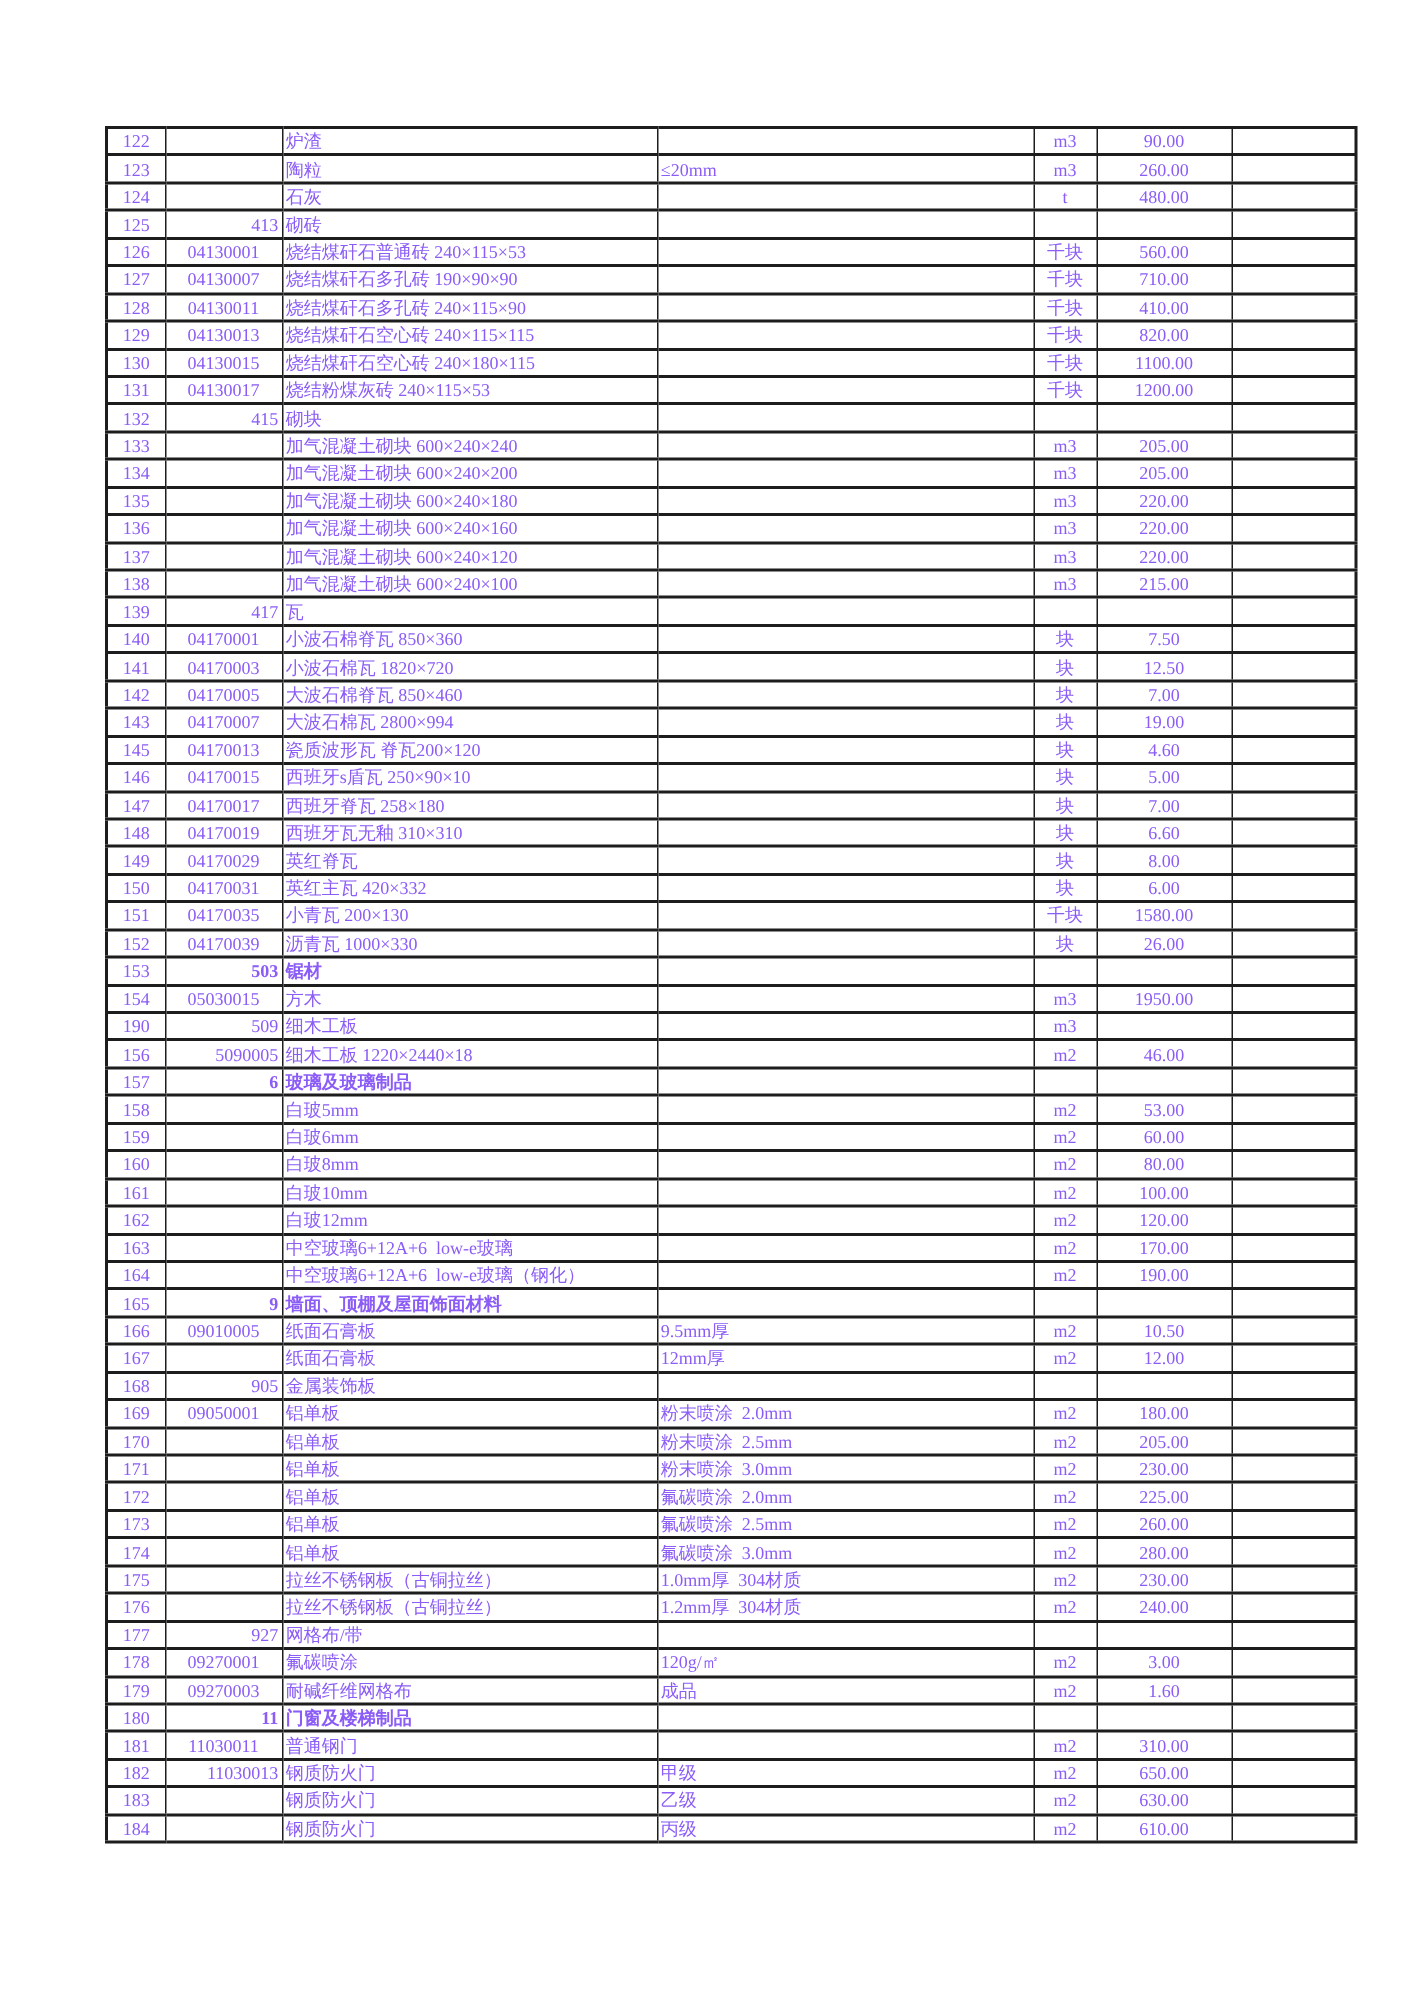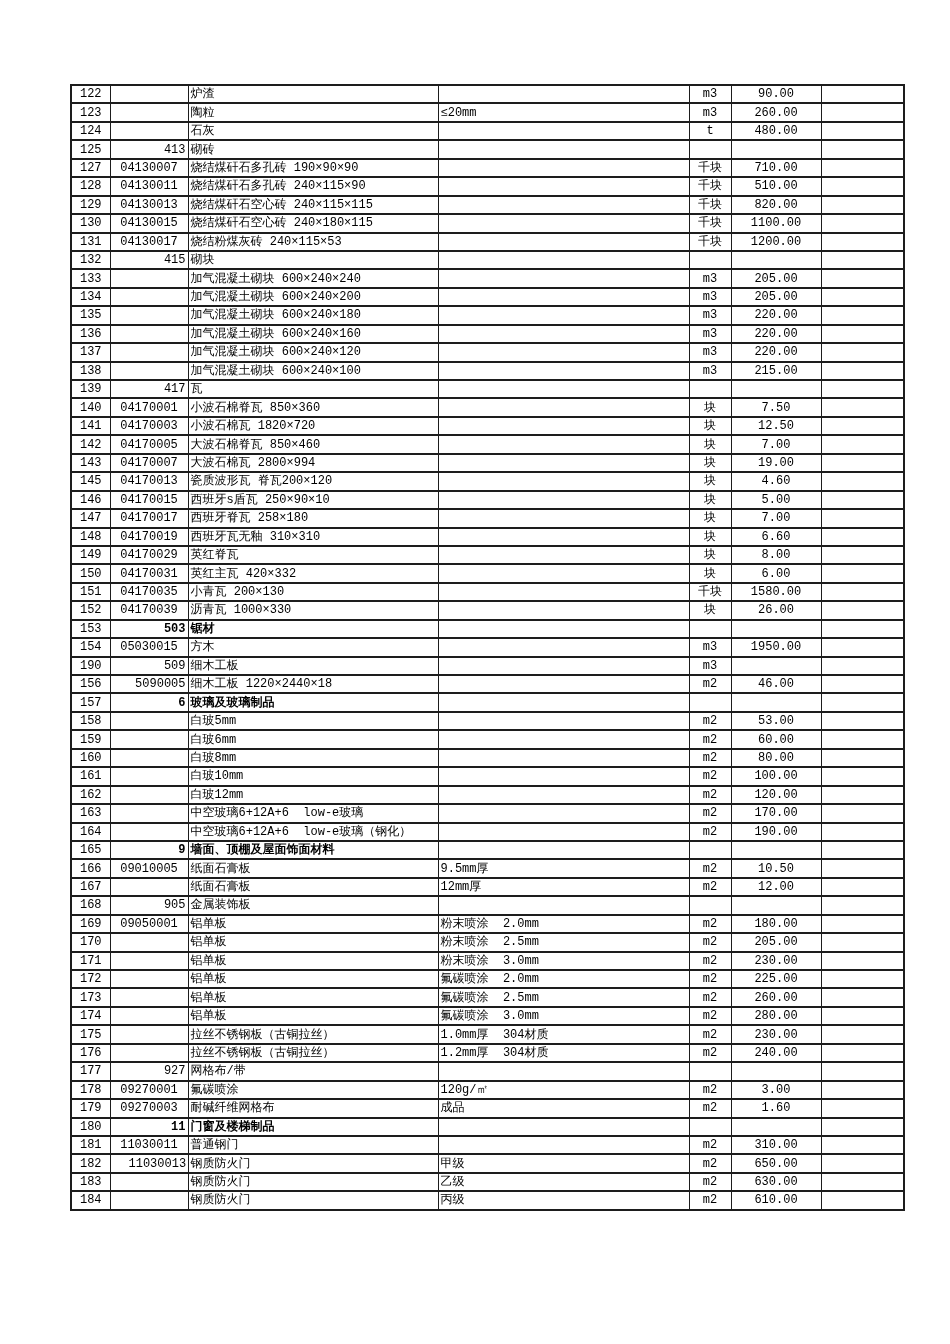--- a/index.html
+++ b/index.html
@@ -1,22 +1,22 @@
 <!DOCTYPE html>
 <html><head>
 <meta charset="utf-8">
 <style>
   * { margin:0; padding:0; box-sizing:border-box; }
   html, body { background:#ffffff; }
   .page {
     position:relative;
     width:950px; height:1344px;
     background:#ffffff;
-    color:#000000;
-    font-family:Liberation Mono, monospace;
+    color:#8b5cf6;
+    font-family:Liberation Serif, serif;
   }
   table.price {
     position:absolute; left:70px; top:84px;
     width:833px;
     border-collapse:collapse;
     table-layout:fixed;
     border:2px solid #1d1d1d;
   }
   table.price td {
     border-left:1px solid #1d1d1d;
@@ -86,35 +86,44 @@
         <tr>
           <td class="c-no">125</td>
           <td class="c-code left">413</td>
           <td class="c-name">砌砖</td>
           <td class="c-spec"></td>
           <td class="c-unit"></td>
           <td class="c-price"></td>
           <td class="c-empty"></td>
         </tr>
         <tr>
+          <td class="c-no">126</td>
+          <td class="c-code">04130001</td>
+          <td class="c-name">烧结煤矸石普通砖 240×115×53</td>
+          <td class="c-spec"></td>
+          <td class="c-unit">千块</td>
+          <td class="c-price">560.00</td>
+          <td class="c-empty"></td>
+        </tr>
+        <tr>
           <td class="c-no">127</td>
           <td class="c-code">04130007</td>
           <td class="c-name">烧结煤矸石多孔砖 190×90×90</td>
           <td class="c-spec"></td>
           <td class="c-unit">千块</td>
           <td class="c-price">710.00</td>
           <td class="c-empty"></td>
         </tr>
         <tr>
           <td class="c-no">128</td>
           <td class="c-code">04130011</td>
           <td class="c-name">烧结煤矸石多孔砖 240×115×90</td>
           <td class="c-spec"></td>
           <td class="c-unit">千块</td>
-          <td class="c-price">510.00</td>
+          <td class="c-price">410.00</td>
           <td class="c-empty"></td>
         </tr>
         <tr>
           <td class="c-no">129</td>
           <td class="c-code">04130013</td>
           <td class="c-name">烧结煤矸石空心砖 240×115×115</td>
           <td class="c-spec"></td>
           <td class="c-unit">千块</td>
           <td class="c-price">820.00</td>
           <td class="c-empty"></td>

